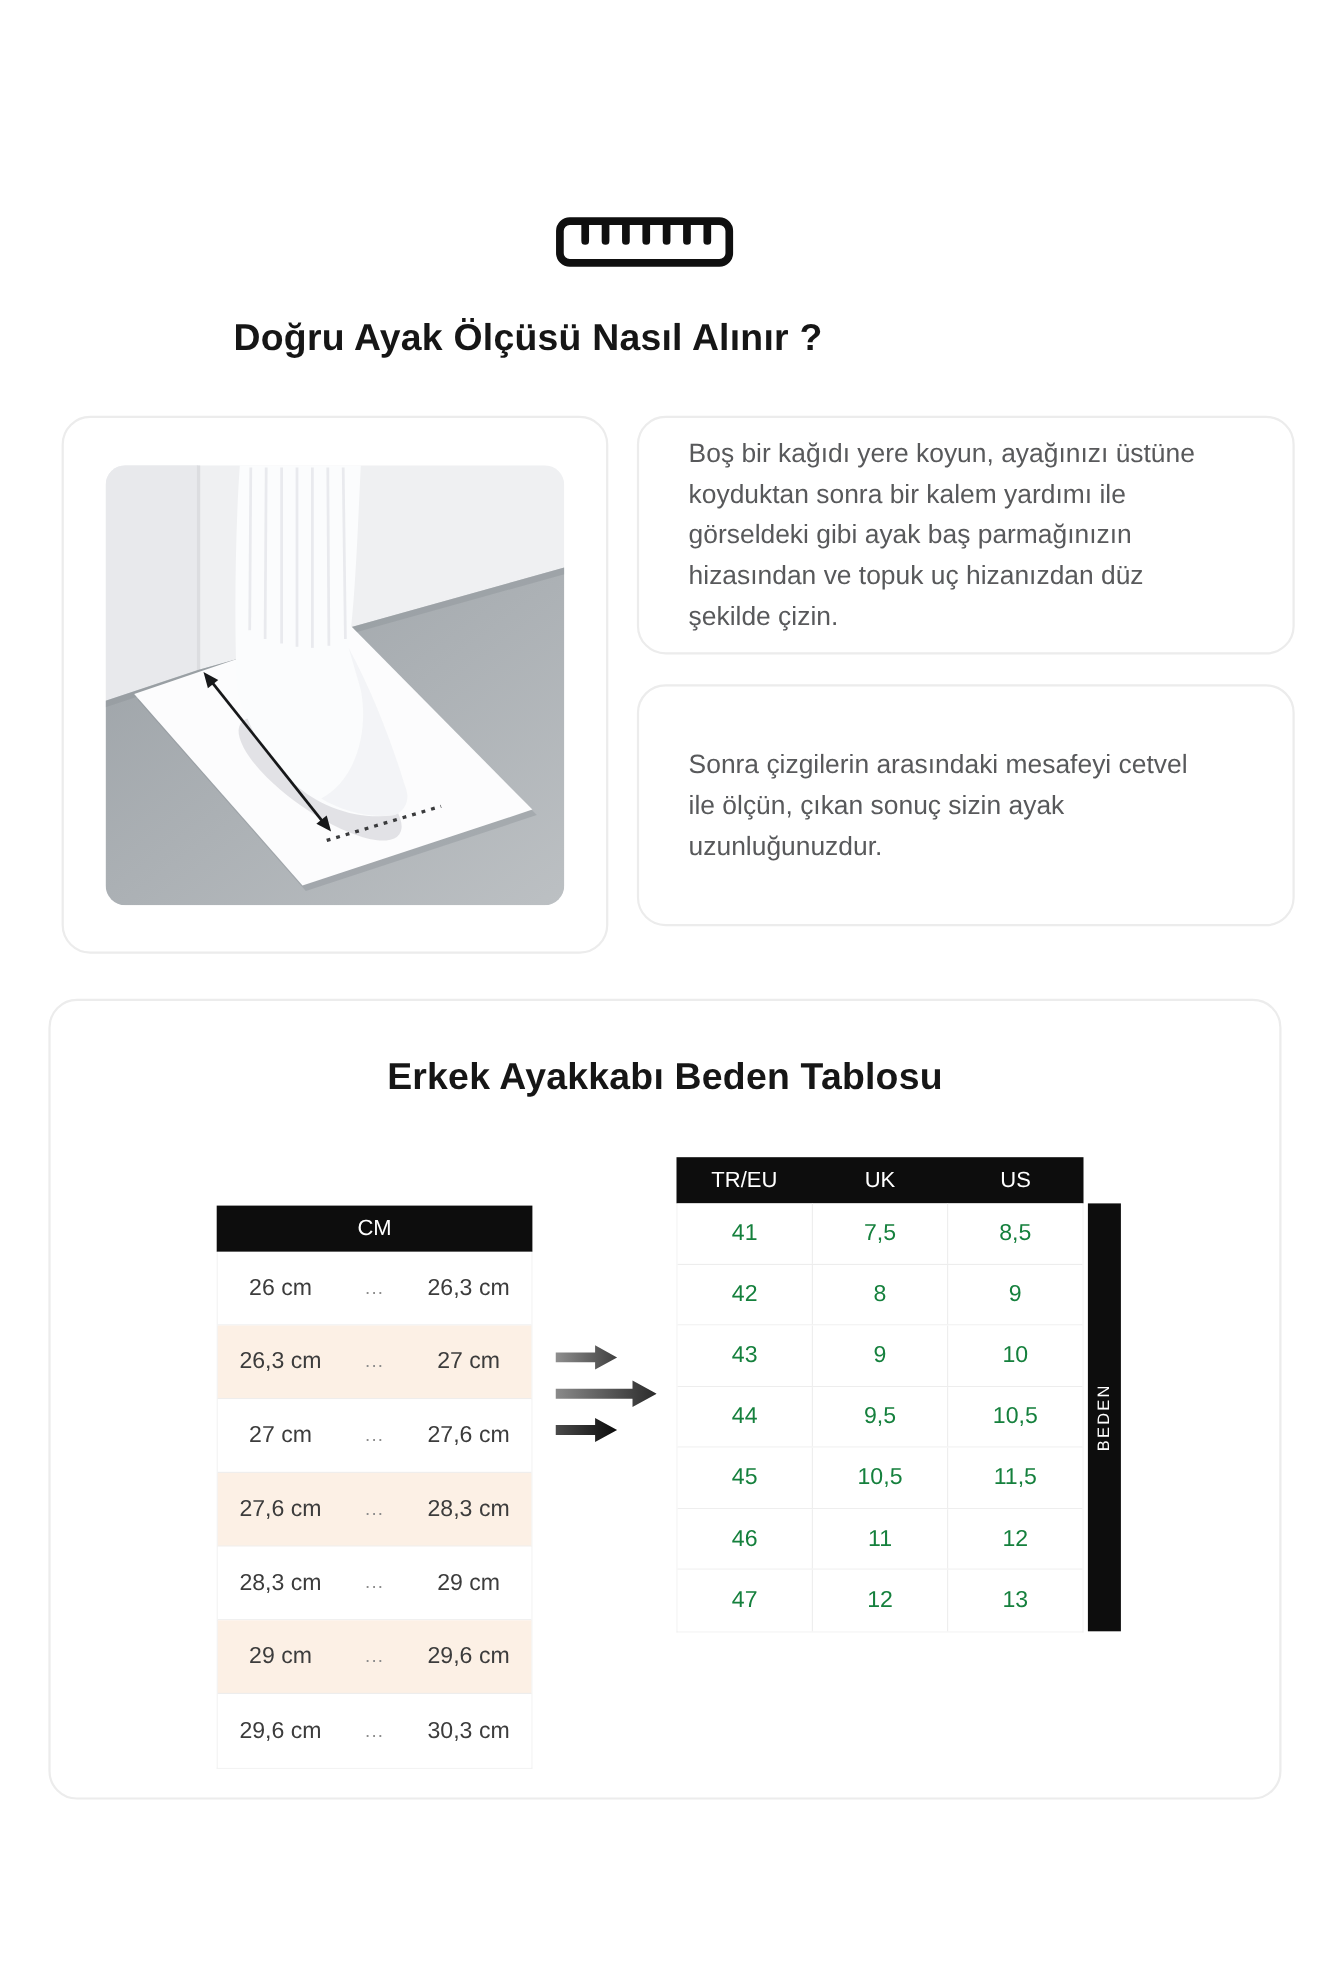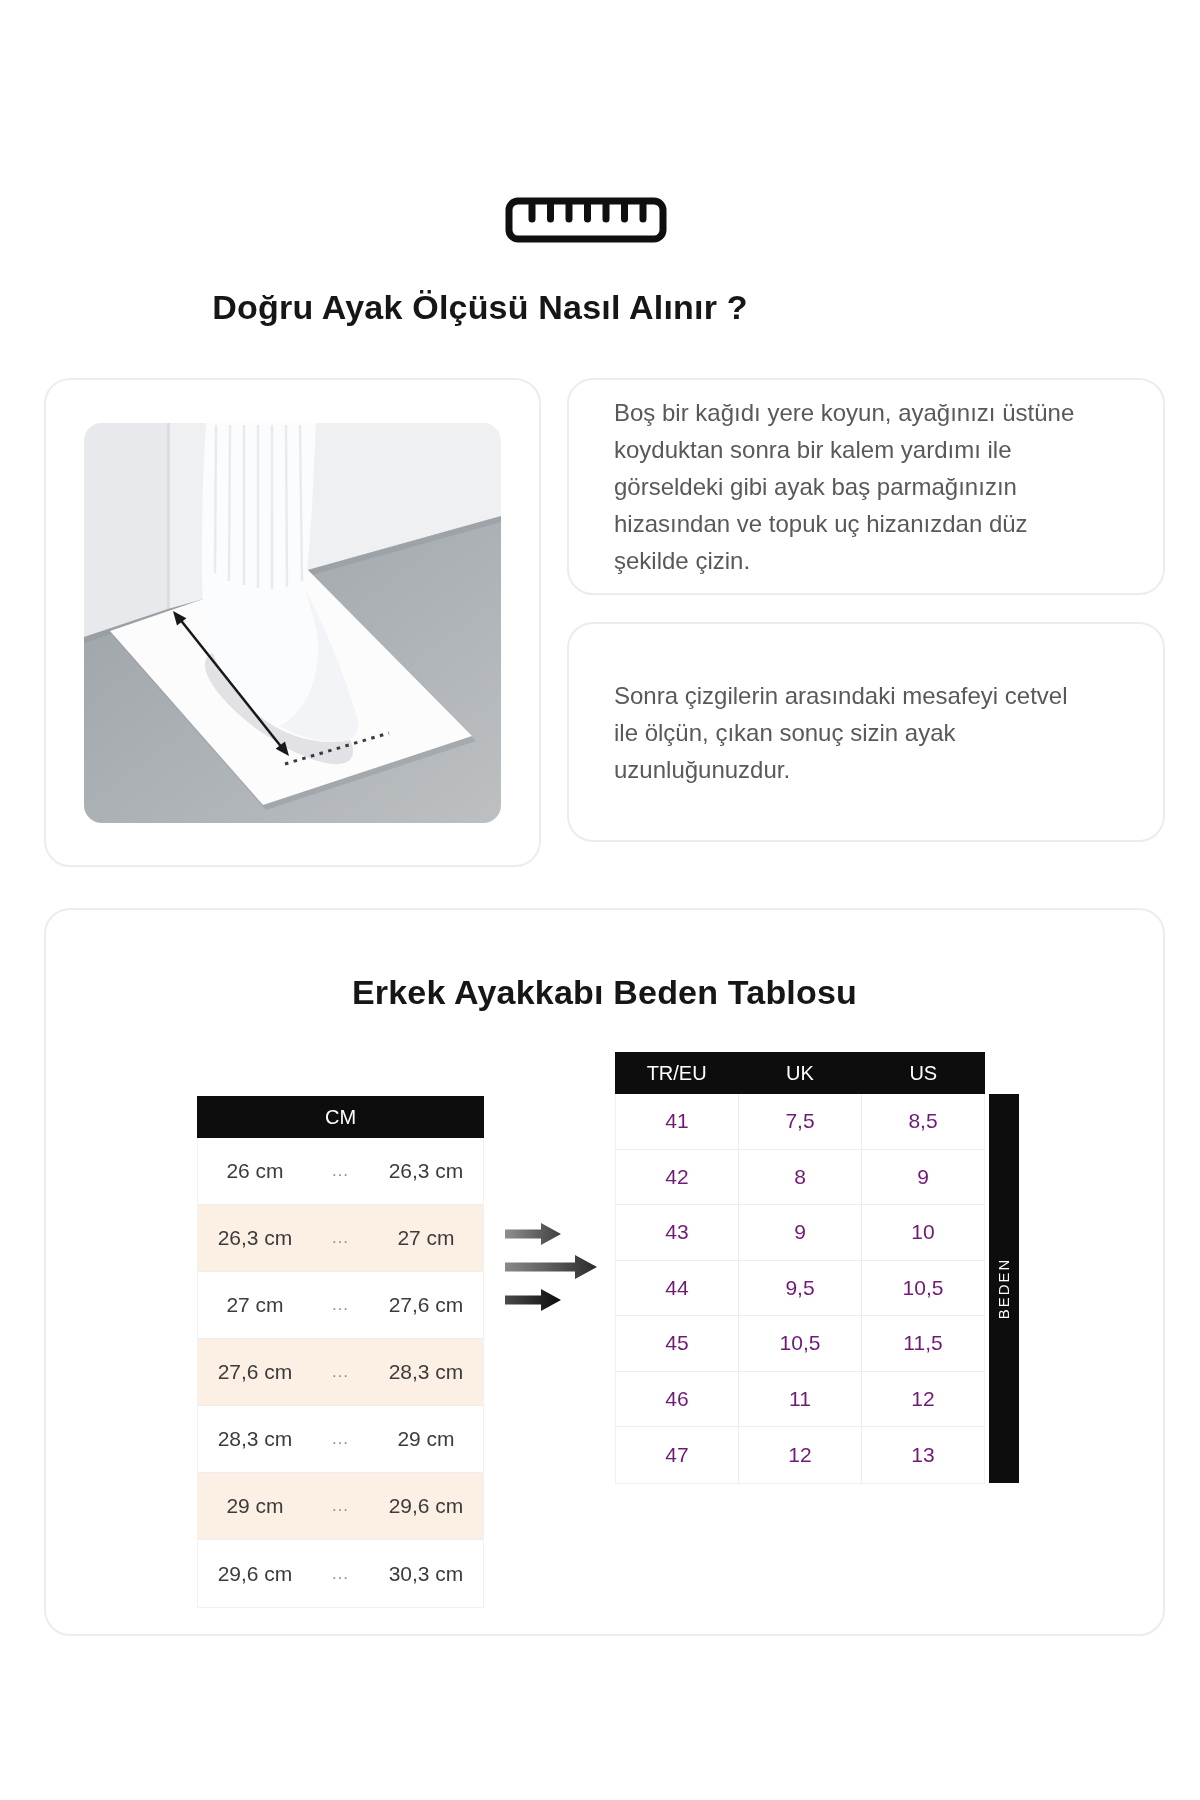--- a/index.html
+++ b/index.html
@@ -11,36 +11,36 @@
     position:absolute; left:0; width:960px; text-align:center;
     font-size:34px; font-weight:700; color:#161616; margin:0; letter-spacing:.2px;
   }
   #title1 { top:288px; }
   #ruler-wrap { position:absolute; left:505px; top:197px; width:162px; height:46px; }
 
   .card {
     border:2px solid #ececec; border-radius:26px; box-sizing:border-box; background:#fff;
   }
   #section1 {
-    position:absolute; left:44px; top:378px; width:1121px; height:489px;
+    position:absolute; left:56px; top:378px; width:1121px; height:489px;
     display:flex; gap:26px;justify-content:flex-end;
   }
   #photo-card { width:497px; height:489px; display:flex; align-items:center; justify-content:center; flex:none; }
   #photo { width:417px; height:400px; border-radius:18px; overflow:hidden; display:block; }
   #right-col { flex:1; display:flex; flex-direction:column; gap:27px; }
   .tbox { display:flex; align-items:center; padding:0 66px 0 45px; }
   #tbox1 { height:217px; }
   #tbox2 { height:220px; }
   .tbox p { margin:0; font-size:24px; line-height:37px; color:#58595b; }
 
   #section2 {
     position:absolute; left:44px; top:908px; width:1121px; height:728px;
     border:2px solid #ececec; border-radius:26px; box-sizing:border-box; background:#fff;
   }
-  #title2 { position:absolute; top:63px; left:0; width:100%; text-align:center;
+  #title2 { position:absolute; top:50px; left:0; width:100%; text-align:center;
     font-size:34px; font-weight:700; color:#161616; margin:0; }
 
   .thead {
     height:42px; background:#0d0d0d; color:#ffffff; display:flex;
     align-items:center; font-size:20px; font-weight:400;justify-content:center;
   }
   .tbody { border-left:1px solid #f1f1f1; border-right:1px solid #f1f1f1; border-bottom:1px solid #f1f1f1; }
 
   #cm-table { position:absolute; left:151px; top:142px; width:287px; }
   #cm-table .thead { justify-content:center;margin-top:44px; }
@@ -49,21 +49,21 @@
   .alt { background:#fcf0e5; }
   .cv { width:40%; text-align:center; font-size:21px; color:#3c3c3c; }
   .cd { width:20%; text-align:center; font-size:17px; color:#8c8c8c; letter-spacing:1px; }
 
   #arrows-wrap { position:absolute; left:459px; top:310px; width:92px; height:94px; }
 
   #size-table { position:absolute; left:569px; top:142px; width:370px; }
   #size-table .thead span { flex:1; text-align:center; }
   .srow { height:55.5px; display:flex; border-bottom:1px solid #ededed; box-sizing:border-box; background:#fff; }
   .srow:last-child { border-bottom:none; }
-  .scell { flex:1; display:flex; align-items:center; justify-content:center; font-size:21px; color:#701a75; border-left:1px solid #ededed; }
+  .scell { flex:1; display:flex; align-items:center; justify-content:center; font-size:21px; color:#15803d; border-left:1px solid #ededed; }
   .scell:first-child { border-left:none; }
 
   #beden-bar {
     position:absolute; left:943px; top:184px; width:30px; height:389px;
     background:#0d0d0d; display:flex; align-items:center; justify-content:center;
   }
   #beden-bar span {
     transform:rotate(-90deg); color:#fff; font-size:15px; letter-spacing:2px;
     font-weight:500; white-space:nowrap;
   }

